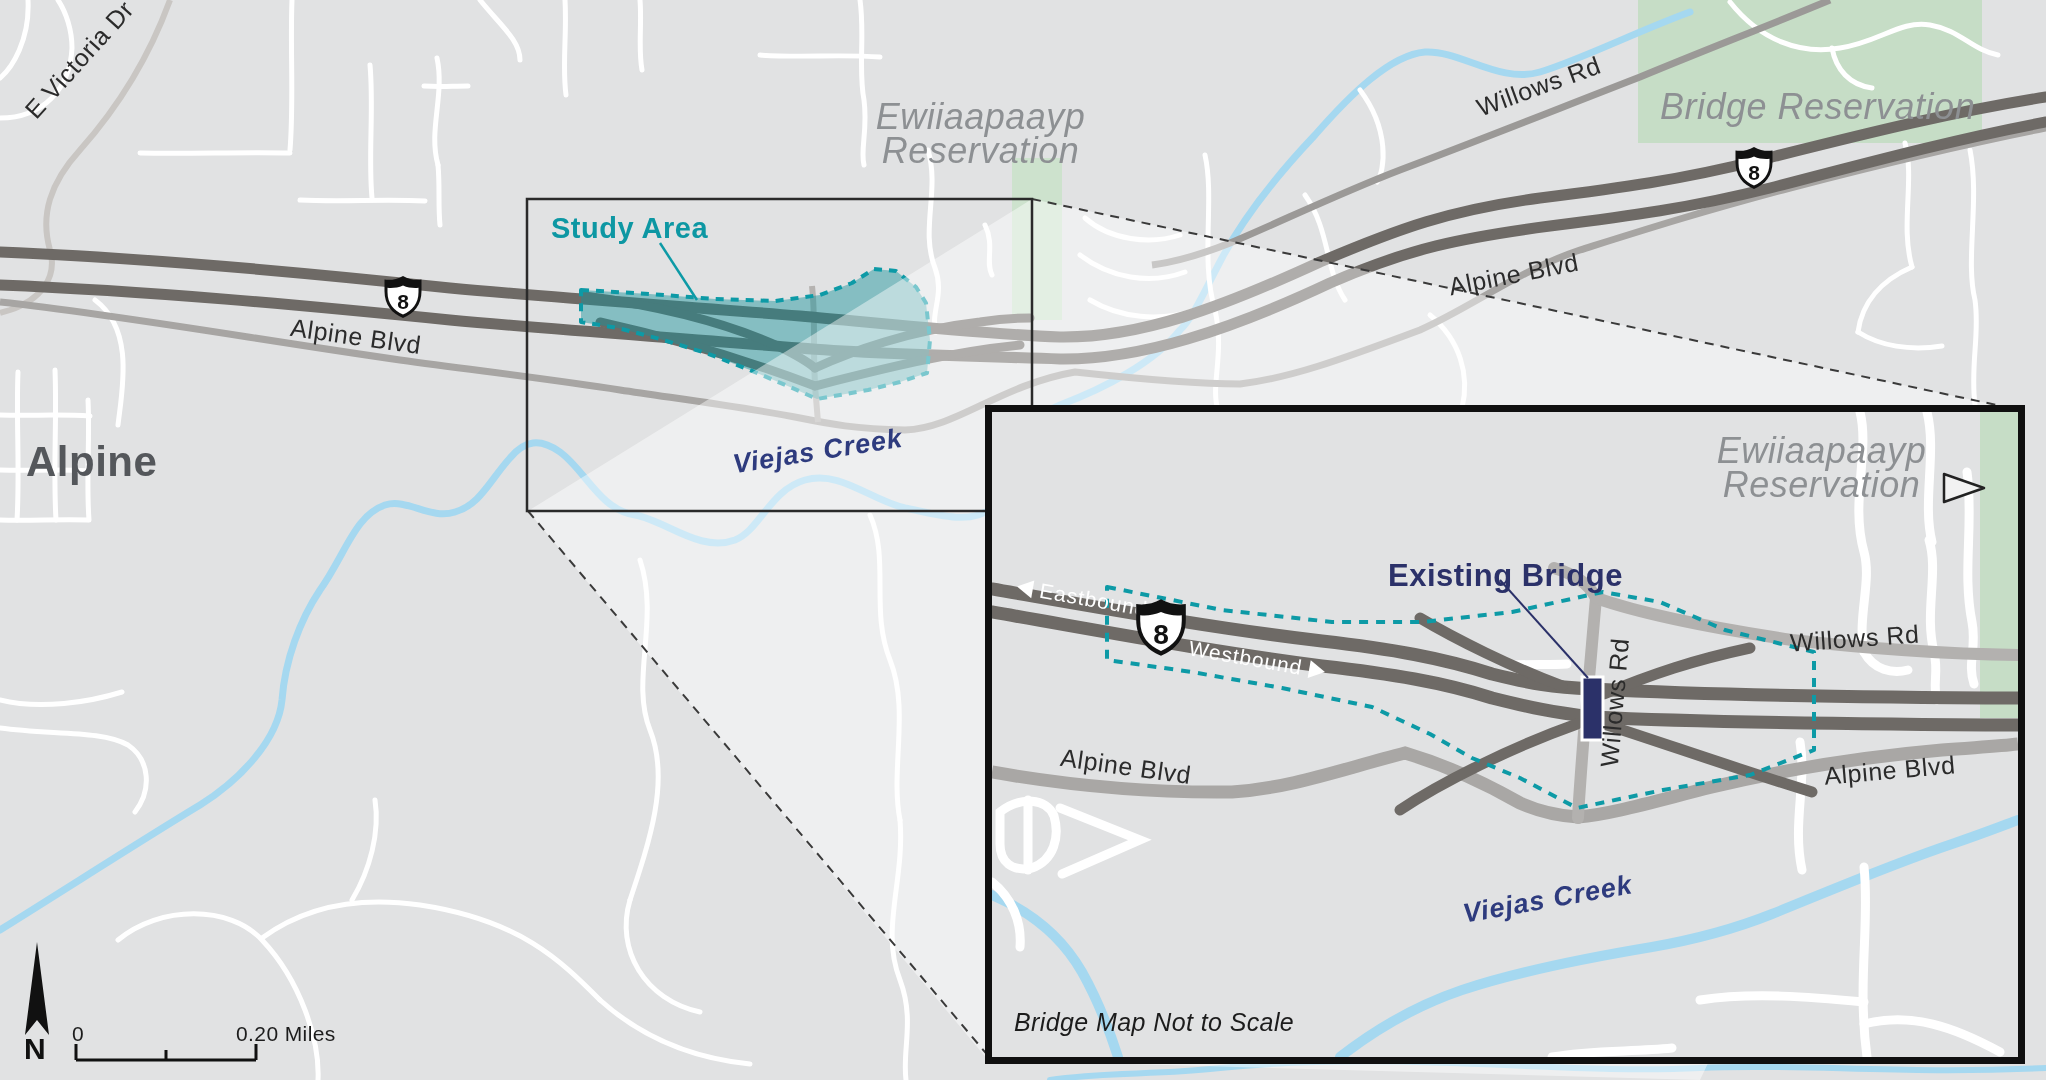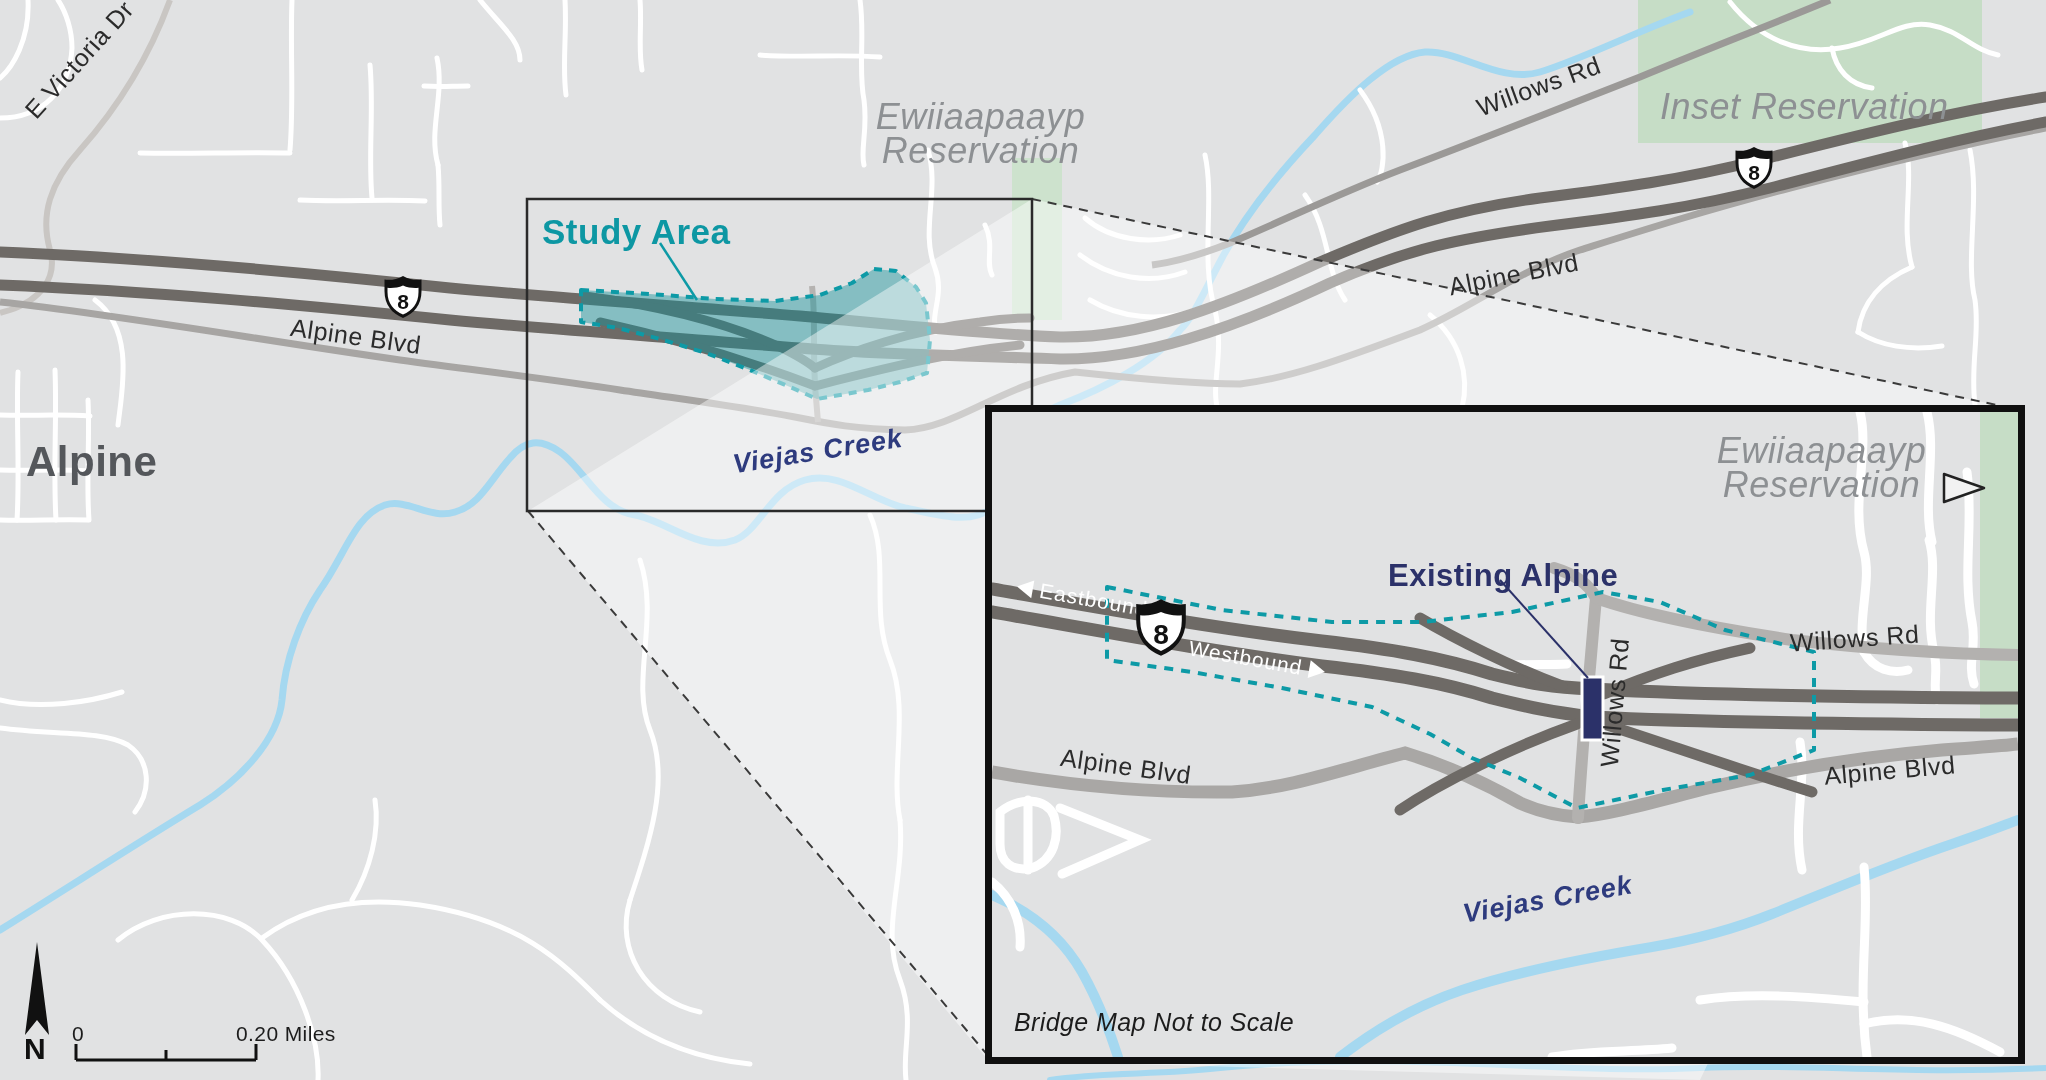--- a/index.html
+++ b/index.html
@@ -4,21 +4,21 @@
 <style>
   html,body{margin:0;padding:0;background:#cfd0d2;}
   #stage{position:relative;width:2046px;height:1080px;overflow:hidden;
          font-family:"Liberation Sans",sans-serif;background:#e1e2e3;}
   svg{display:block;}
   .abs{position:absolute;}
   .map-label{position:absolute;color:#2b2b2b;font-size:25px;letter-spacing:.6px;white-space:nowrap;}
   .city-label{position:absolute;font-size:42px;font-weight:bold;color:#54575b;letter-spacing:.5px;}
   .area-label{position:absolute;font-style:italic;color:#8d9093;font-size:36px;letter-spacing:.5px;text-align:center;line-height:34px;white-space:nowrap;}
   .creek-label{position:absolute;font-style:italic;font-weight:bold;color:#2e3b7e;font-size:27px;letter-spacing:1px;white-space:nowrap;}
-  .study-label{position:absolute;font-weight:bold;color:#0d97a3;font-size:35px;letter-spacing:.5px;white-space:nowrap;}
+  .study-label{position:absolute;font-weight:bold;color:#0d97a3;font-size:29px;letter-spacing:.5px;white-space:nowrap;margin-left:9px;}
   .bridge-label{position:absolute;font-weight:bold;color:#2b3169;font-size:31px;letter-spacing:.5px;white-space:nowrap;}
   .bound-label{position:absolute;color:#ffffff;font-size:21px;letter-spacing:1px;white-space:nowrap;display:flex;align-items:center;gap:7px;}
   .tri{width:0;height:0;display:inline-block;}
   .tri-left{border-top:9px solid transparent;border-bottom:9px solid transparent;border-right:16px solid #fff;}
   .tri-right{border-top:9px solid transparent;border-bottom:9px solid transparent;border-left:16px solid #fff;}
   .shield{position:absolute;}
   .shield svg{position:absolute;left:0;top:0;}
   .inset{position:absolute;left:985px;top:405px;width:1026px;height:645px;border:7px solid #101010;background:#e1e2e3;}
   .nts-label{position:absolute;font-style:italic;color:#1c1c1c;font-size:25px;letter-spacing:.4px;white-space:nowrap;}
   .scale-text{position:absolute;font-size:21px;color:#1c1c1c;letter-spacing:.4px;white-space:nowrap;}
@@ -120,21 +120,21 @@
     </g>
 
     <rect x="527" y="199" width="505" height="312" fill="none" stroke="#2a2a2a" stroke-width="2.5"></rect>
   </svg>
 
   <div class="map-label" style="left:30px;top:100px;transform:rotate(-48deg);transform-origin:left center;">E Victoria Dr</div>
   <div class="city-label" style="left:26px;top:438px;">Alpine</div>
   <div class="map-label" style="left:290px;top:322px;transform:rotate(8deg);">Alpine Blvd</div>
   <div class="map-label" style="left:1448px;top:260px;transform:rotate(-11deg);">Alpine Blvd</div>
   <div class="map-label" style="left:1474px;top:72px;transform:rotate(-20deg);">Willows Rd</div>
-  <div class="area-label" style="left:1660px;top:90px;">Inset Reservation</div>
+  <div class="area-label" style="left:1660px;top:90px;">Bridge Reservation</div>
   <div class="area-label" style="left:858px;top:100px;width:245px;">
     <span>Ewiiaapaayp</span><br>
     <span>Reservation</span>
   </div>
   <div class="study-label" style="left:542px;top:212px;">Study Area</div>
   <div class="creek-label" style="left:732px;top:436px;transform:rotate(-9deg);">Viejas Creek</div>
 
   <div class="shield" style="left:383px;top:275px;width:40px;height:44px;">
     <svg width="40" height="44" viewBox="0 0 40 44">
       <path d="M20 1 C14 4.5 7 5.5 1.5 4.5 L1.5 16 C1.5 30 9 38.5 20 43 C31 38.5 38.5 30 38.5 16 L38.5 4.5 C33 5.5 26 4.5 20 1 Z" fill="#111"></path>
@@ -213,21 +213,21 @@
       </g>
 
       <polygon points="115,175 230,198 340,210 430,210 520,200 611,180 668,190 733,218 822,240 822,338 758,363 671,378 585,396 528,366 480,346 438,322 380,295 290,276 200,260 115,248" fill="none" stroke="#0d9aa6" stroke-width="4" stroke-dasharray="9 8" stroke-linejoin="round"></polygon>
 
       <rect x="590" y="265" width="21" height="63" fill="#2b3169" stroke="#ffffff" stroke-width="3"></rect>
       <line x1="508" y1="168" x2="596" y2="266" stroke="#2b3169" stroke-width="2"></line>
 
       <polygon points="952,62 992,76 952,90" fill="#f2f2f2" stroke="#222" stroke-width="2.5" stroke-linejoin="round"></polygon>
     </svg>
 
-    <div class="bridge-label" style="left:396px;top:146px;">Existing Alpine</div>
+    <div class="bridge-label" style="left:396px;top:146px;">Existing Bridge</div>
     <div class="bound-label" style="left:24px;top:174px;transform:rotate(10deg);">
       <span class="tri tri-left"></span>
       <span>Eastbound</span>
     </div>
     <div class="bound-label" style="left:196px;top:236px;transform:rotate(10deg);">
       <span>Westbound</span>
       <span class="tri tri-right"></span>
     </div>
     <div class="map-label" style="left:548px;top:276px;width:150px;transform:rotate(-85deg);text-align:center;">Willows Rd</div>
     <div class="map-label" style="left:798px;top:212px;transform:rotate(-4deg);">Willows Rd</div>

